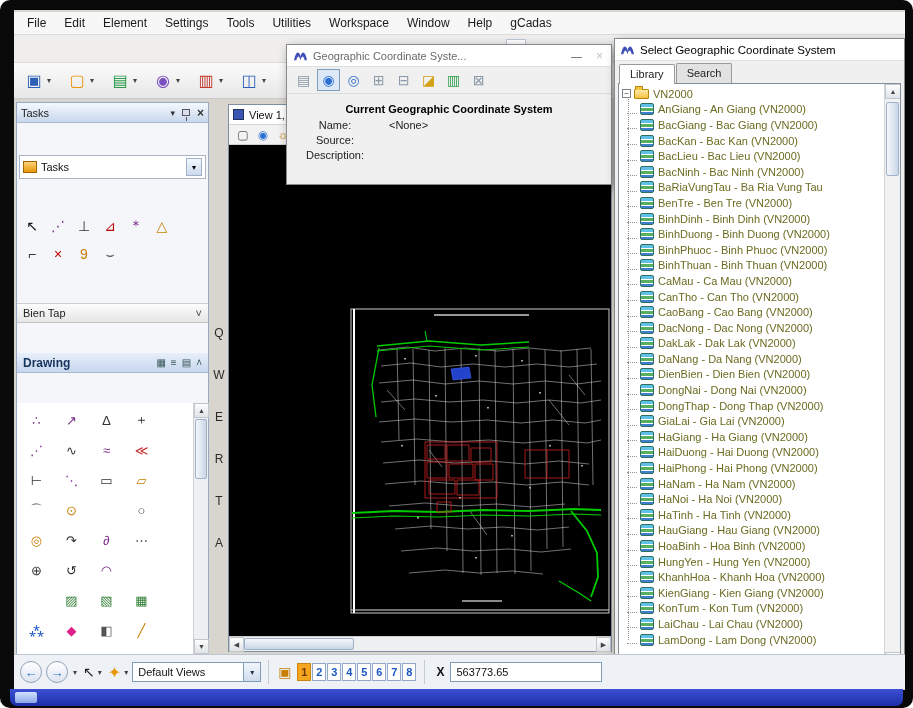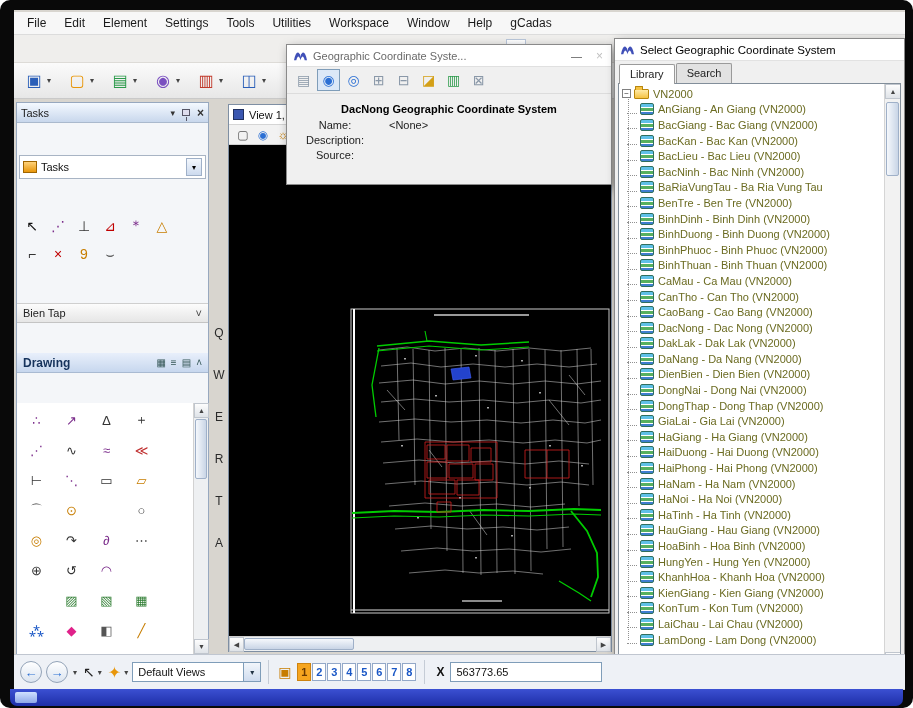--- a/index.html
+++ b/index.html
@@ -568,32 +568,32 @@
             <span style="color: rgb(212, 160, 23);">◪</span>
           </div>
           <div class="g-ic">
             <span style="color: rgb(43, 154, 74);">▥</span>
           </div>
           <div class="g-ic">
             <span style="color: rgb(138, 152, 168);">⊠</span>
           </div>
         </div>
     </div>
-    <div class="g-head">DacNong Geographic Coordinate System</div>
+    <div class="g-head">Current Geographic Coordinate System</div>
     <div style="margin-top:4px">
         <div class="g-row">
         <span class="g-lab">Name:</span>
         <span class="g-val">&lt;None&gt;</span>
       </div>
         <div class="g-row">
+        <span class="g-lab">Source:</span>
+        <span class="g-val"></span>
+      </div>
+        <div class="g-row">
         <span class="g-lab">Description:</span>
-        <span class="g-val"></span>
-      </div>
-        <div class="g-row">
-        <span class="g-lab">Source:</span>
         <span class="g-val"></span>
       </div>
       </div>
   </div>
 
   <div class="abs sel">
     <div class="s-title">
       <svg width="15" height="13" viewBox="0 0 16 14">
         <path d="M1 12 Q3 2 6 4 Q8 5.5 8 9 Q8 5.5 10 4 Q13 2 15 12 L12.5 12 Q11 6.5 9.5 8.5 Q8.3 10 8 12 Q7.7 10 6.5 8.5 Q5 6.5 3.5 12 Z" fill="#4050b8"></path>
       </svg>

